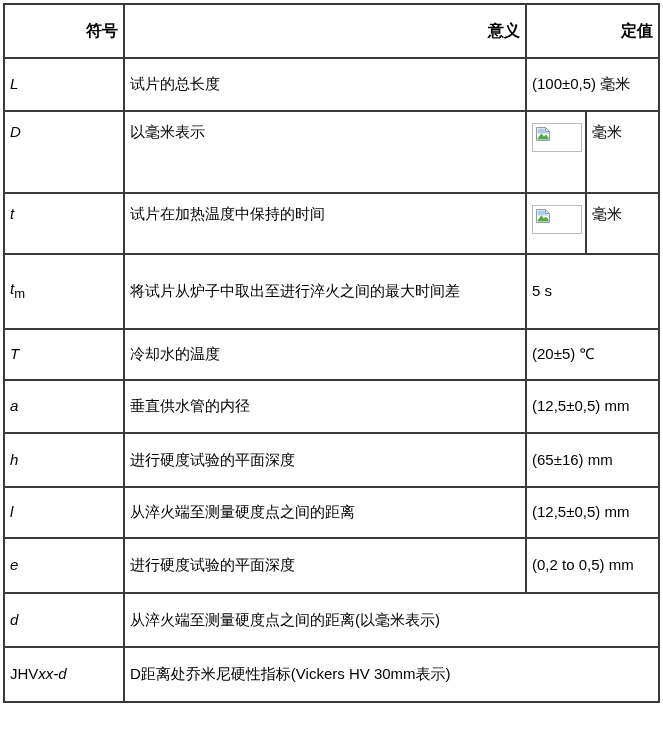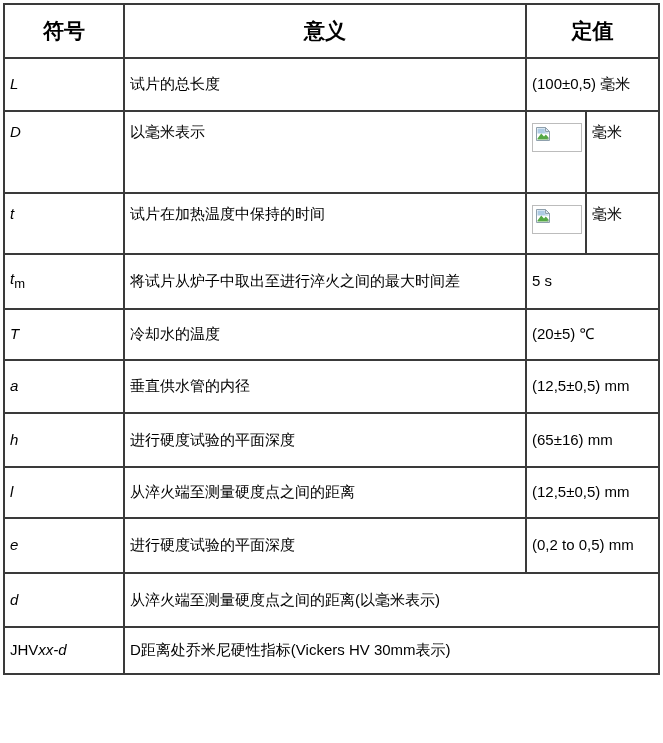--- a/index.html
+++ b/index.html
@@ -24,22 +24,22 @@
     border: 2px solid #3a3a3a;
     background: #ffffff;
     padding: 2px 5px;
     overflow: hidden;
     font-size: 15px;
     line-height: 1.25;
   }
   .def-table thead tr { height: 54px; }
   .def-table th {
     font-weight: bold;
-    font-size: 21px;
-    text-align: center;
+    font-size: 16px;
+    text-align: right;
     vertical-align: middle;
   }
   .def-table td {
     text-align: left;
     vertical-align: middle;
   }
   tr.top-align td {
     vertical-align: top;
     padding-top: 11px;
   }
@@ -104,21 +104,21 @@
         <td class="meaning-cell">试片在加热温度中保持的时间</td>
         <td class="value-cell"><span class="img-box"><svg width="16" height="16" viewBox="0 0 16 16">
               <path d="M1.5 1.5 L10.5 1.5 L14.5 5.5 L14.5 14.5 L1.5 14.5 Z" fill="#ffffff" stroke="#8fa0ad" stroke-width="1"></path>
               <path d="M10.5 1.5 L10.5 5.5 L14.5 5.5 Z" fill="#dfe8f0" stroke="#8fa0ad" stroke-width="1"></path>
               <path d="M2.5 2.5 L9.8 2.5 L9.8 6.2 L13.5 6.4 L13.5 7.6 L2.5 7.6 Z" fill="#aecbe4"></path>
               <path d="M2.5 12.5 L6.2 7.4 L9.0 10.4 L10.8 8.6 L13.5 11.6 L13.5 13.5 L2.5 13.5 Z" fill="#55a845"></path>
               <path d="M11.6 13.5 L13.5 11.8 L13.5 13.5 Z" fill="#9aa7ad"></path>
             </svg></span></td>
         <td class="unit-cell">毫米</td>
       </tr>
-      <tr style="height: 55px;">
+      <tr style="height: 75px;">
         <td class="symbol-cell"><span class="sym-i">t</span><span class="sym-sub">m</span></td>
         <td class="meaning-cell">将试片从炉子中取出至进行淬火之间的最大时间差</td>
         <td class="value-cell" colspan="2">5 s</td>
       </tr>
       <tr style="height: 51px;">
         <td class="symbol-cell"><span class="sym-i">T</span></td>
         <td class="meaning-cell">冷却水的温度</td>
         <td class="value-cell" colspan="2">(20±5)  ℃</td>
       </tr>
       <tr style="height: 53px;">
@@ -138,18 +138,18 @@
       </tr>
       <tr style="height: 55px;">
         <td class="symbol-cell"><span class="sym-i">e</span></td>
         <td class="meaning-cell">进行硬度试验的平面深度</td>
         <td class="value-cell" colspan="2">(0,2 to 0,5)  mm</td>
       </tr>
       <tr style="height: 54px;">
         <td class="symbol-cell"><span class="sym-i">d</span></td>
         <td class="meaning-cell" colspan="3">从淬火端至测量硬度点之间的距离(以毫米表示)</td>
       </tr>
-      <tr style="height: 47px;">
+      <tr style="height: 55px;">
         <td class="symbol-cell"><span class="sym-n">JHV</span><span class="sym-i">xx-d</span></td>
         <td class="meaning-cell" colspan="3">D距离处乔米尼硬性指标(Vickers HV 30mm表示)</td>
       </tr>
     </tbody>
 </table>
 
 </body></html>

